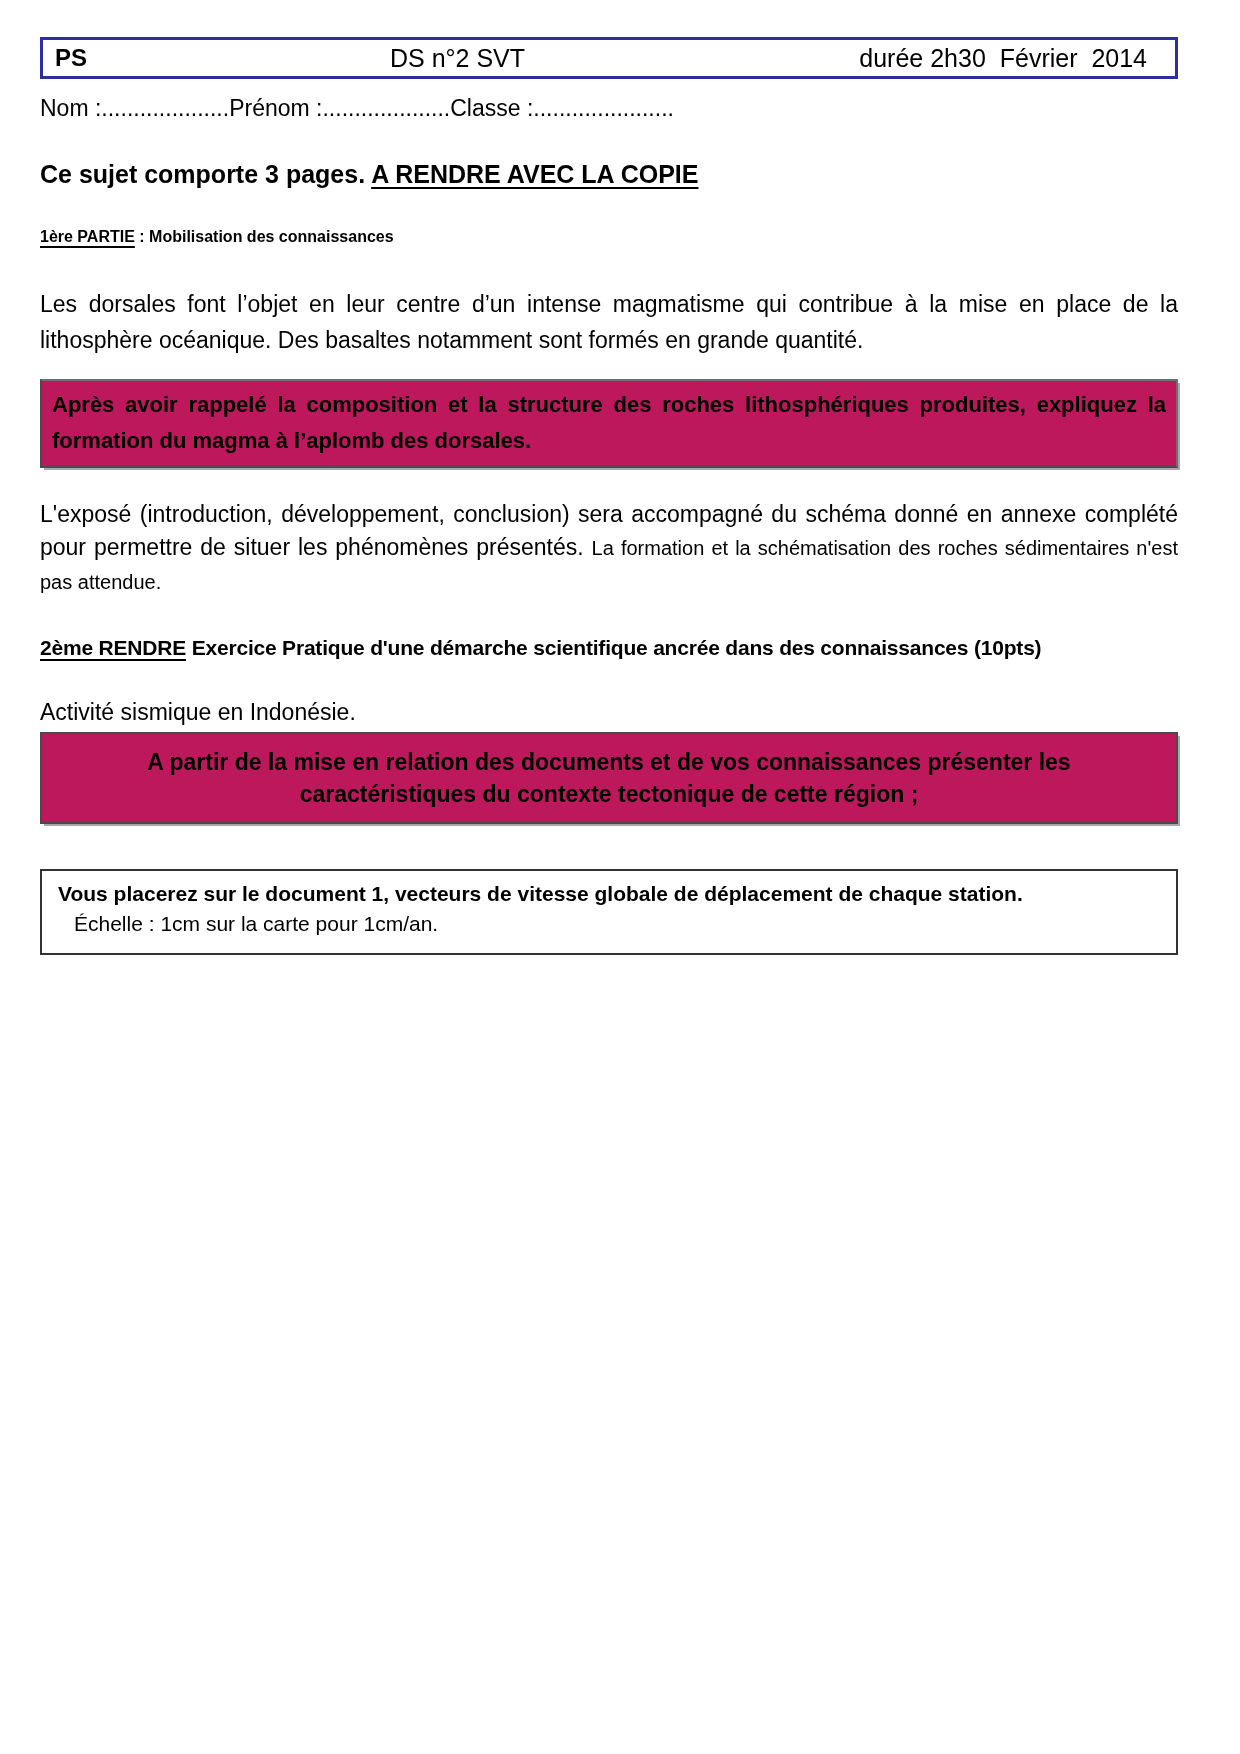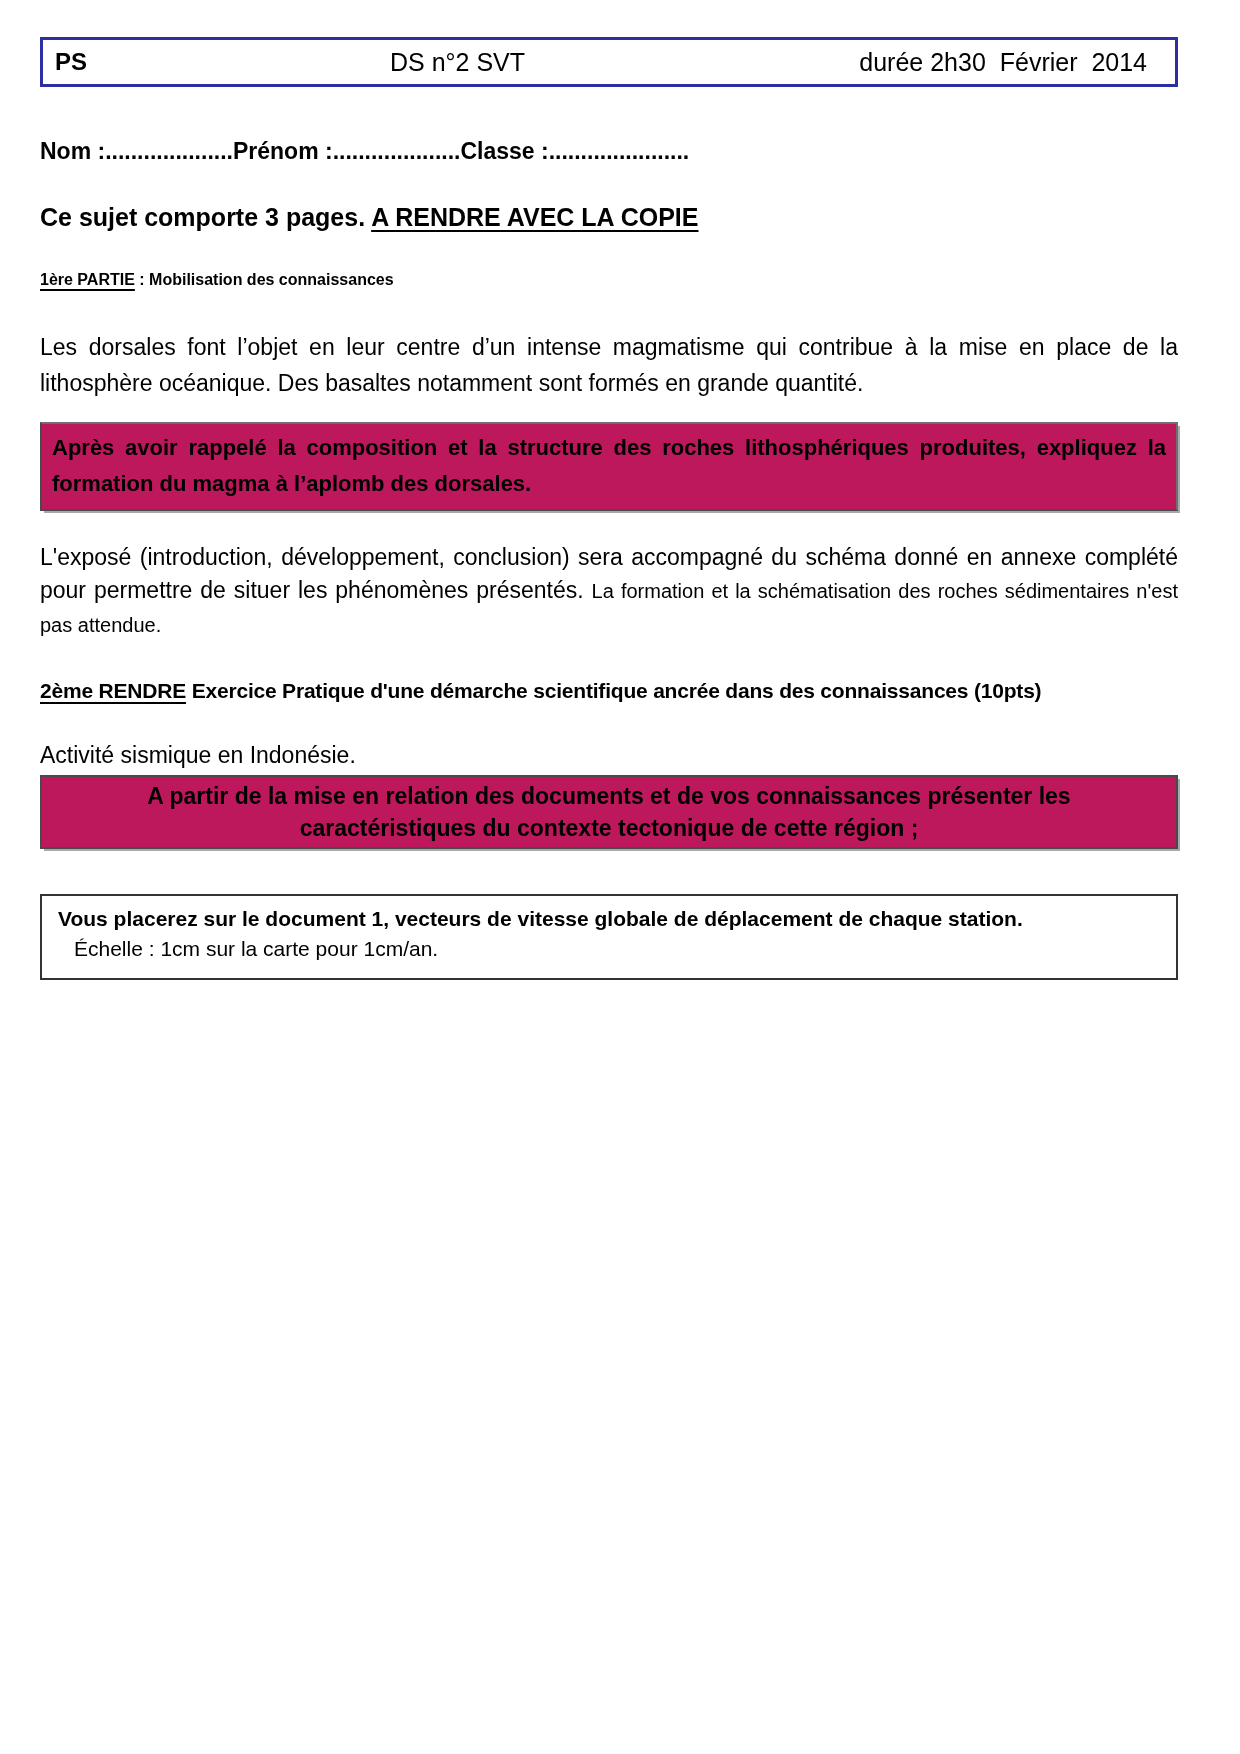--- a/index.html
+++ b/index.html
@@ -16,32 +16,32 @@
   .page{
     position:relative;
     width:1240px;height:1754px;
     background:var(--paper);
     overflow:hidden;
     padding:37px 62px 0 40px;
   }
   
   .header-box{
     position:relative;
-    height:50px;
+    height:42px;
     border:3px solid var(--header_border);
     display:flex;align-items:center;
     font-size:25px;
   }
   .hdr-left{font-weight:700;padding-left:12px;font-size:24px;}
   .hdr-center{position:absolute;left:347px;top:0;height:100%;display:flex;align-items:center;}
   .hdr-right{margin-left:auto;padding-right:28px;white-space:pre;}
   
   .name-line{
-    margin-top:49px;
-    font-weight:700;font-size:23px;line-height:30px;
+    margin-top:14px;
+    font-weight:400;font-size:23px;line-height:30px;
     white-space:pre;overflow:hidden;
   }
   
   .notice{
     margin-top:34px;
     font-weight:700;font-size:25px;line-height:34px;
   }
   .underline{text-decoration:underline;text-decoration-thickness:2px;text-underline-offset:4px;}
   
   .part-heading{margin-top:30px;font-weight:700;font-size:16px;line-height:32px;}
@@ -62,21 +62,21 @@
   }
   .box2{
     margin-top:21px;
     border-top-color:var(--box_border_soft);
     border-right-color:var(--box_border_soft);
     padding:6px 10px 7px 10px;
   }
   .box2 p{font-weight:700;font-size:22px;line-height:36px;text-align:justify;}
   .box3{
     margin-top:4px;
-    padding:3px 14px;
+    padding:12px 14px;
   }
   .box3 p{font-weight:700;font-size:23px;line-height:32px;text-align:center;}
   .instruction-box{
     margin-top:45px;
     border:2px solid #333;
     padding:8px 16px 14px 16px;
   }
   .instruction-box .bold-line{font-weight:700;font-size:21px;line-height:30px;}
   .instruction-box .scale-line{font-size:21px;line-height:30px;padding-left:16px;}
 </style>

